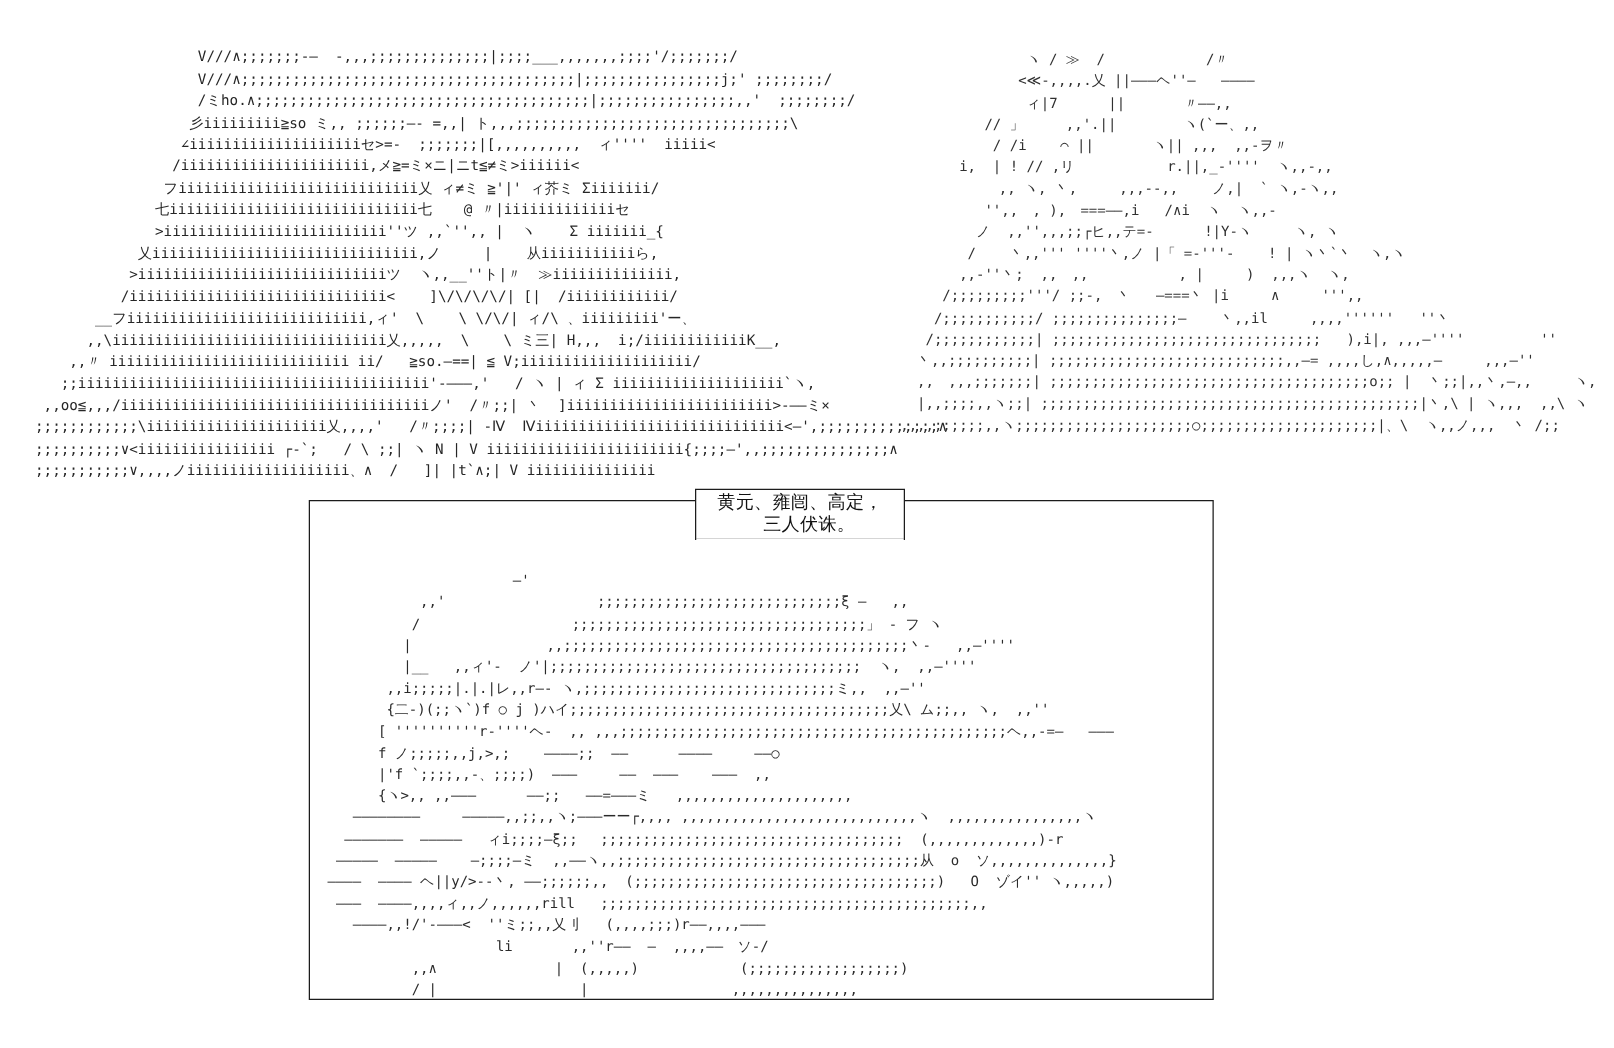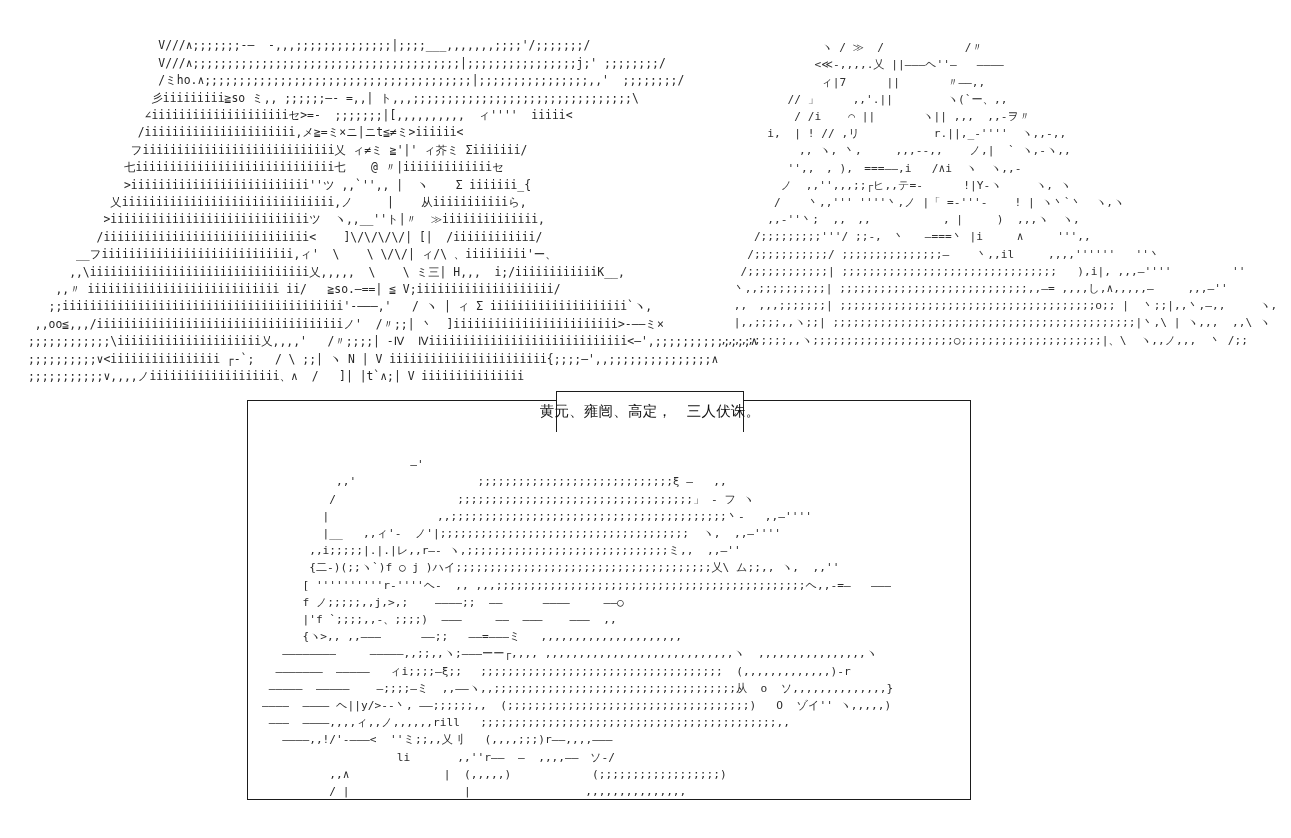--- a/index.html
+++ b/index.html
@@ -43,28 +43,28 @@
     font-size: 11.2px;
     line-height: 17.2px;
     color: #303030;
   }
 
   
   #caption-box {
     position: absolute;
     left: 556px;
     top: 391px;
-    width: 188px;
+    width: 168px;
     height: 41px;
     box-sizing: border-box;
     border: 1px solid #1c1c1c;
     background: #ffffff;
     z-index: 40;
     display: flex;
-    flex-direction: row;
+    flex-direction: column;
     align-items: center;
     justify-content: center;
     padding: 1px 0 2px 0;
   }
   .caption-line {
     font-family: "DejaVu Sans", "Liberation Sans", sans-serif;
     font-size: 14.5px;
     line-height: 18px;
     color: #111111;
     white-space: pre;

